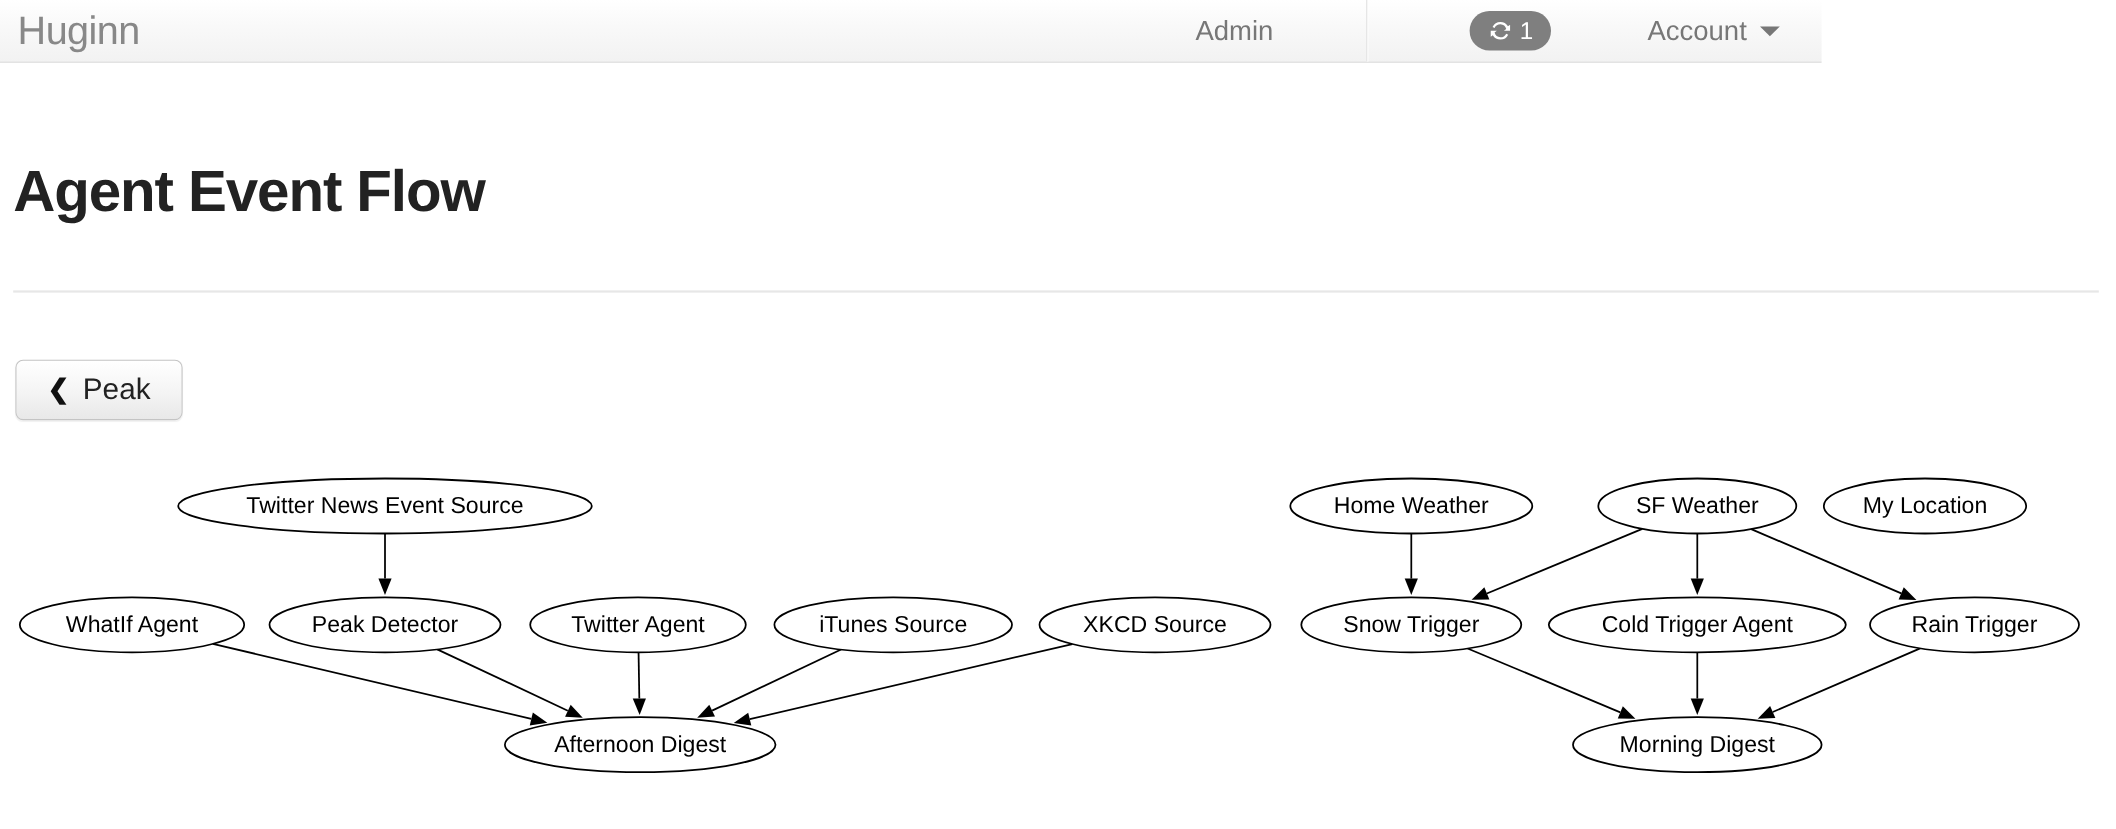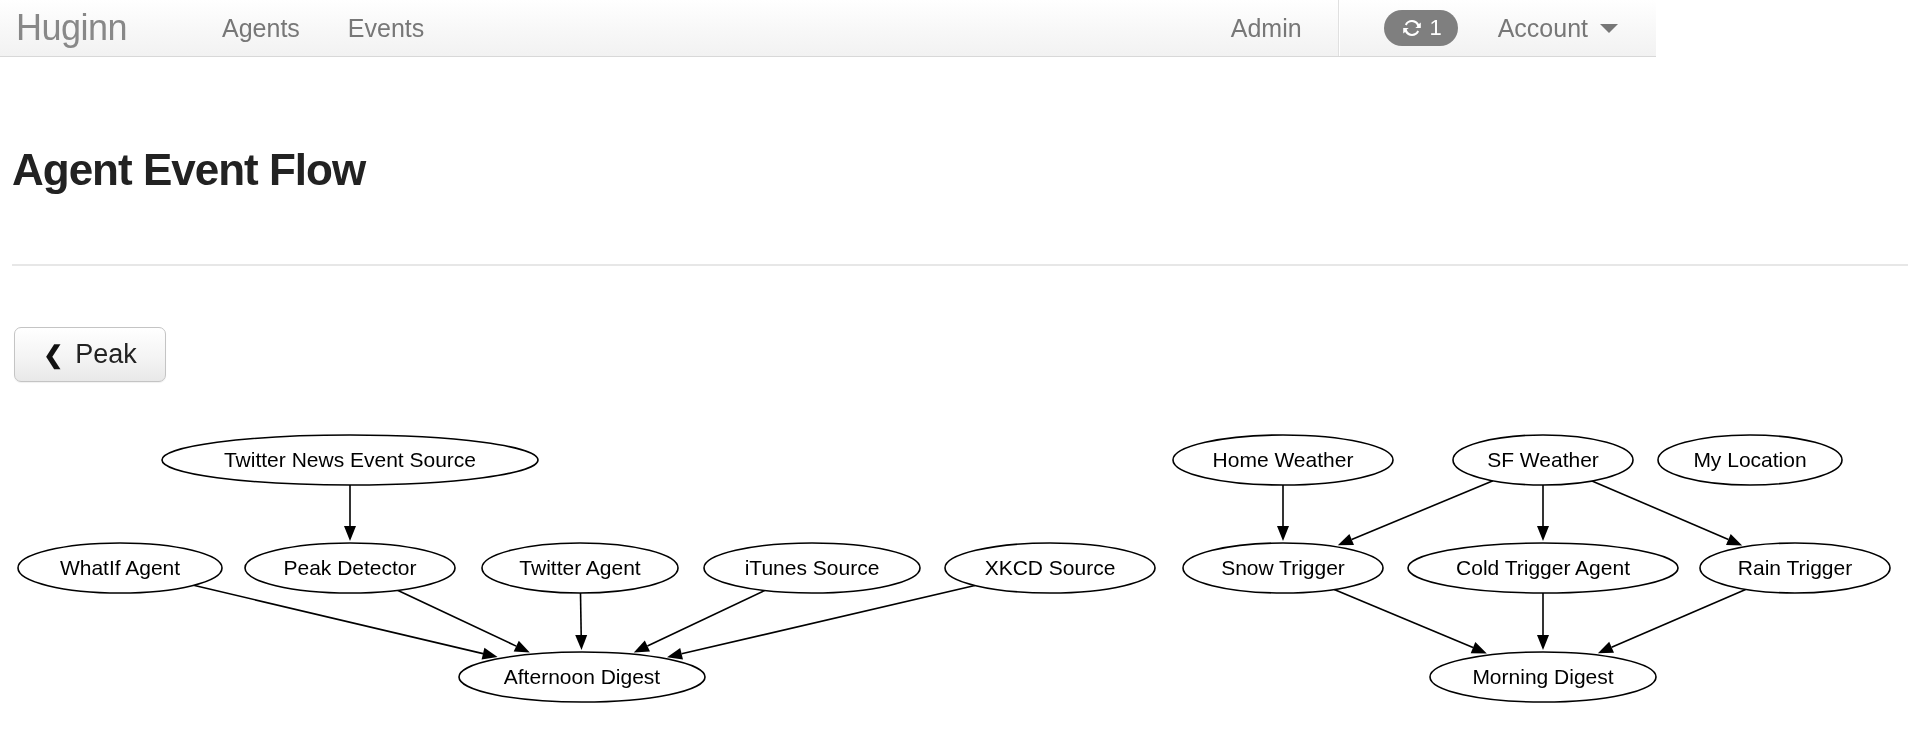--- a/index.html
+++ b/index.html
@@ -53,20 +53,21 @@
     cursor: pointer;
     white-space: nowrap;
   }
 
   .nav-right {
     position: absolute;
     right: 0;
     top: 0;
     height: 56px;
     display: flex;
+    gap: 48px;
   }
   .nav-admin {
     font-size: 25px;
     color: #777777;
     padding: 0 36px;
     line-height: 56px;
     cursor: pointer;
     white-space: nowrap;
   }
   .nav-sep {
@@ -112,21 +113,21 @@
     border-left: 9px solid transparent;
     border-right: 9px solid transparent;
     border-top: 9px solid #777777;
   }
 
   
   .page-title {
     position: absolute;
     left: 12px;
     top: 148px;
-    font-size: 44px;
+    font-size: 53px;
     font-weight: bold;
     color: #222222;
     letter-spacing: -1px;
     margin: 0;
     line-height: 1;
   }
   .divider {
     position: absolute;
     left: 12px;
     top: 264px;
@@ -189,24 +190,20 @@
     fill: none;
   }
   .arrow-head { fill: #000000; stroke: none; }
 </style>
 </head>
 <body>
 
 <div class="navbar">
   <div class="brand">Huginn</div>
 
-  <div class="nav-left">
-    <div class="nav-link">Agents</div>
-    <div class="nav-link">Events</div>
-  </div>
 
   <div class="nav-right">
     <div class="nav-admin">Admin</div>
     <div class="nav-sep"></div>
     <div class="worker-badge-wrap">
       <div class="worker-badge">
         <span>
           <svg width="24" height="24" viewBox="0 0 24 24" aria-hidden="true">
             <path fill="#ffffff" d="M12 4a8 8 0 0 1 6.9 3.95l1.9-1.4V12h-5.6l2.1-1.55A5.9 5.9 0 0 0 12 6.1a5.9 5.9 0 0 0-5.3 3.3L4.9 8.5A8 8 0 0 1 12 4z"></path>
             <path fill="#ffffff" d="M12 20a8 8 0 0 1-6.9-3.95l-1.9 1.4V12h5.6l-2.1 1.55A5.9 5.9 0 0 0 12 17.9a5.9 5.9 0 0 0 5.3-3.3l1.8.9A8 8 0 0 1 12 20z"></path>

